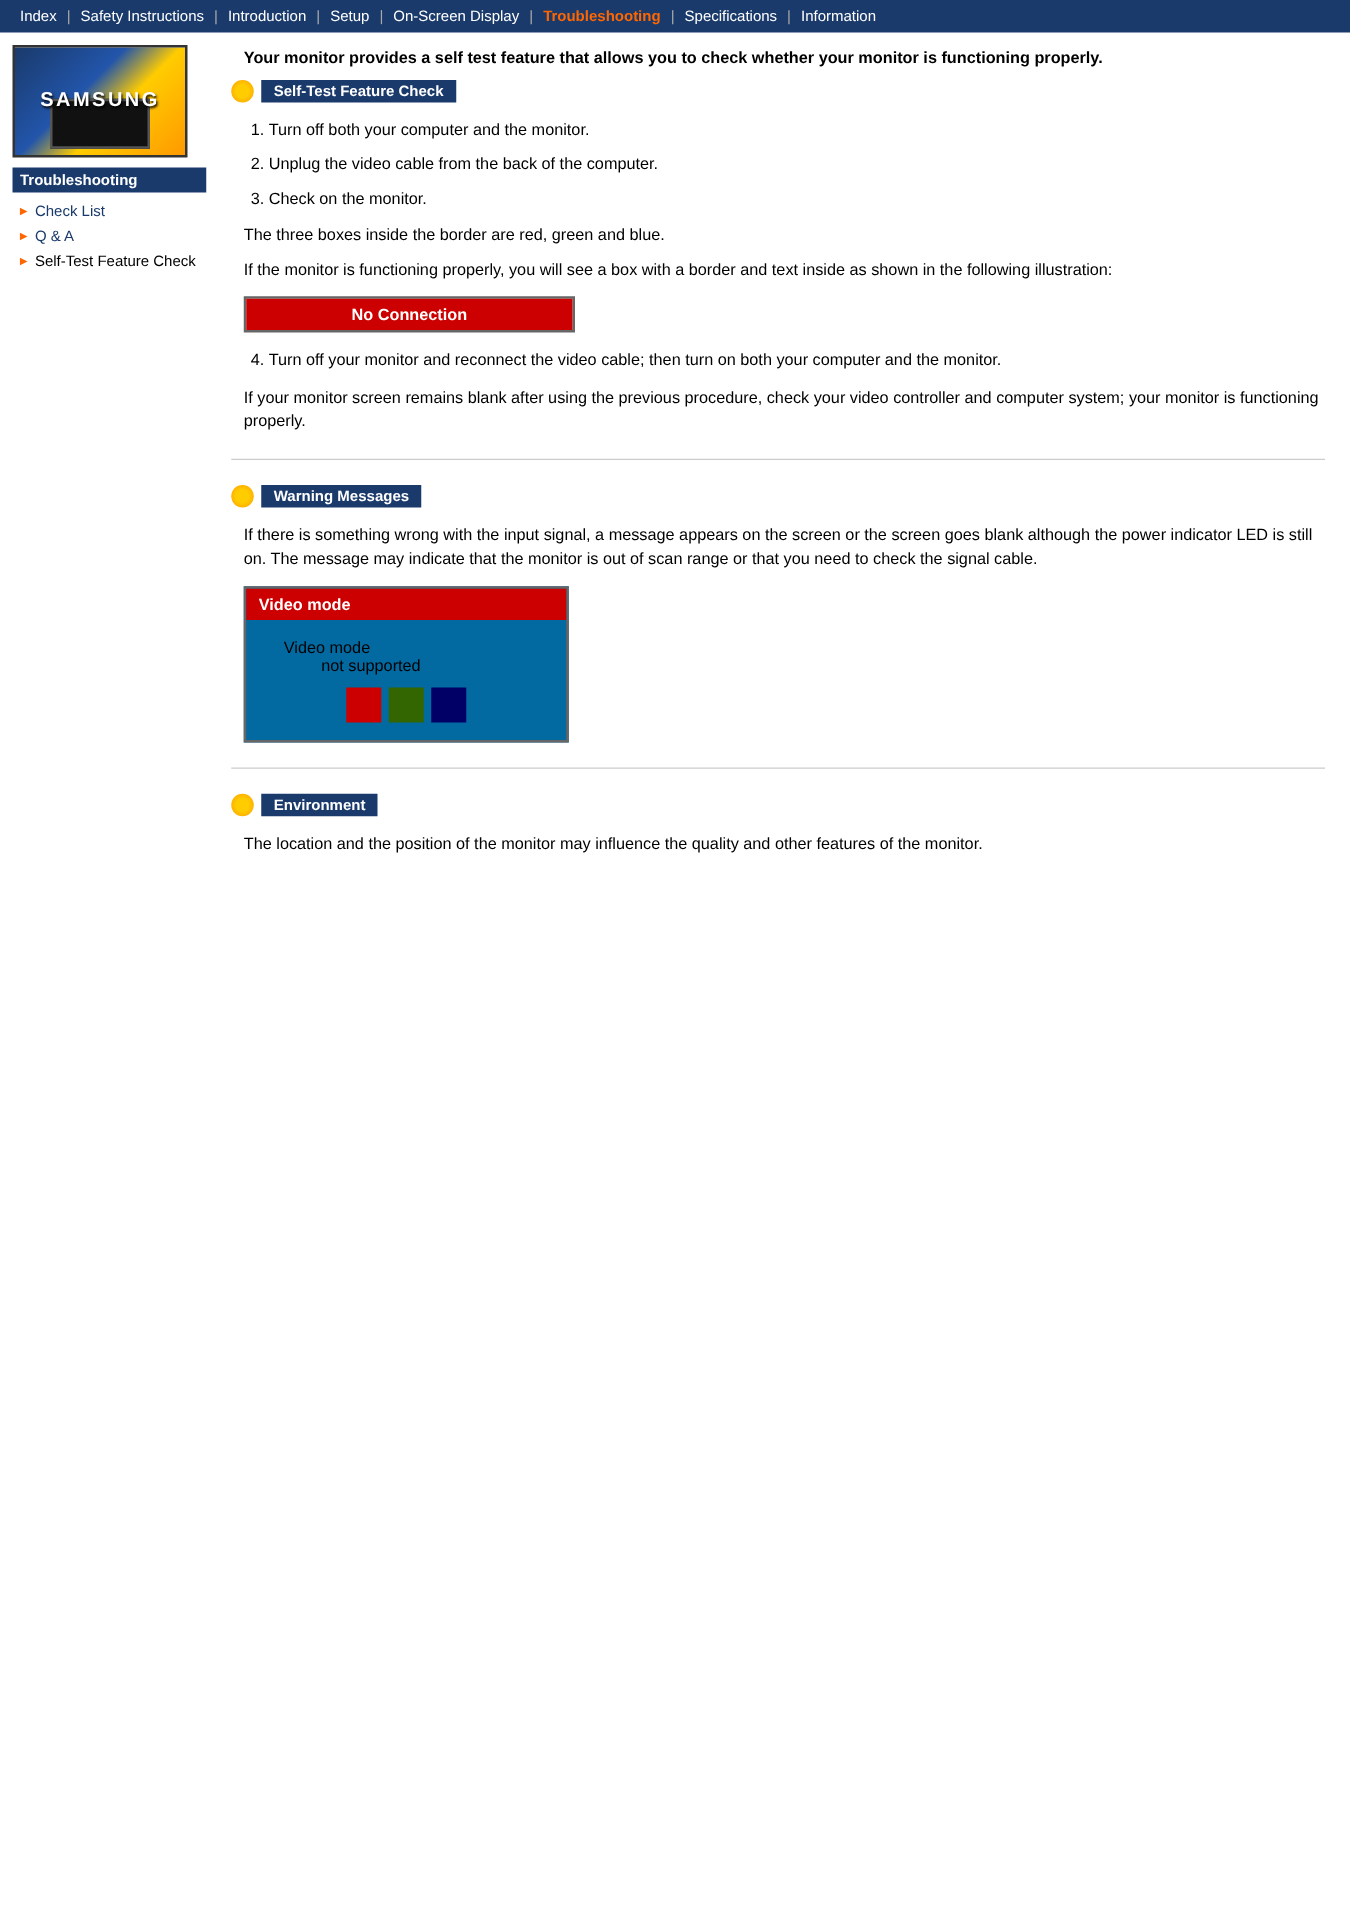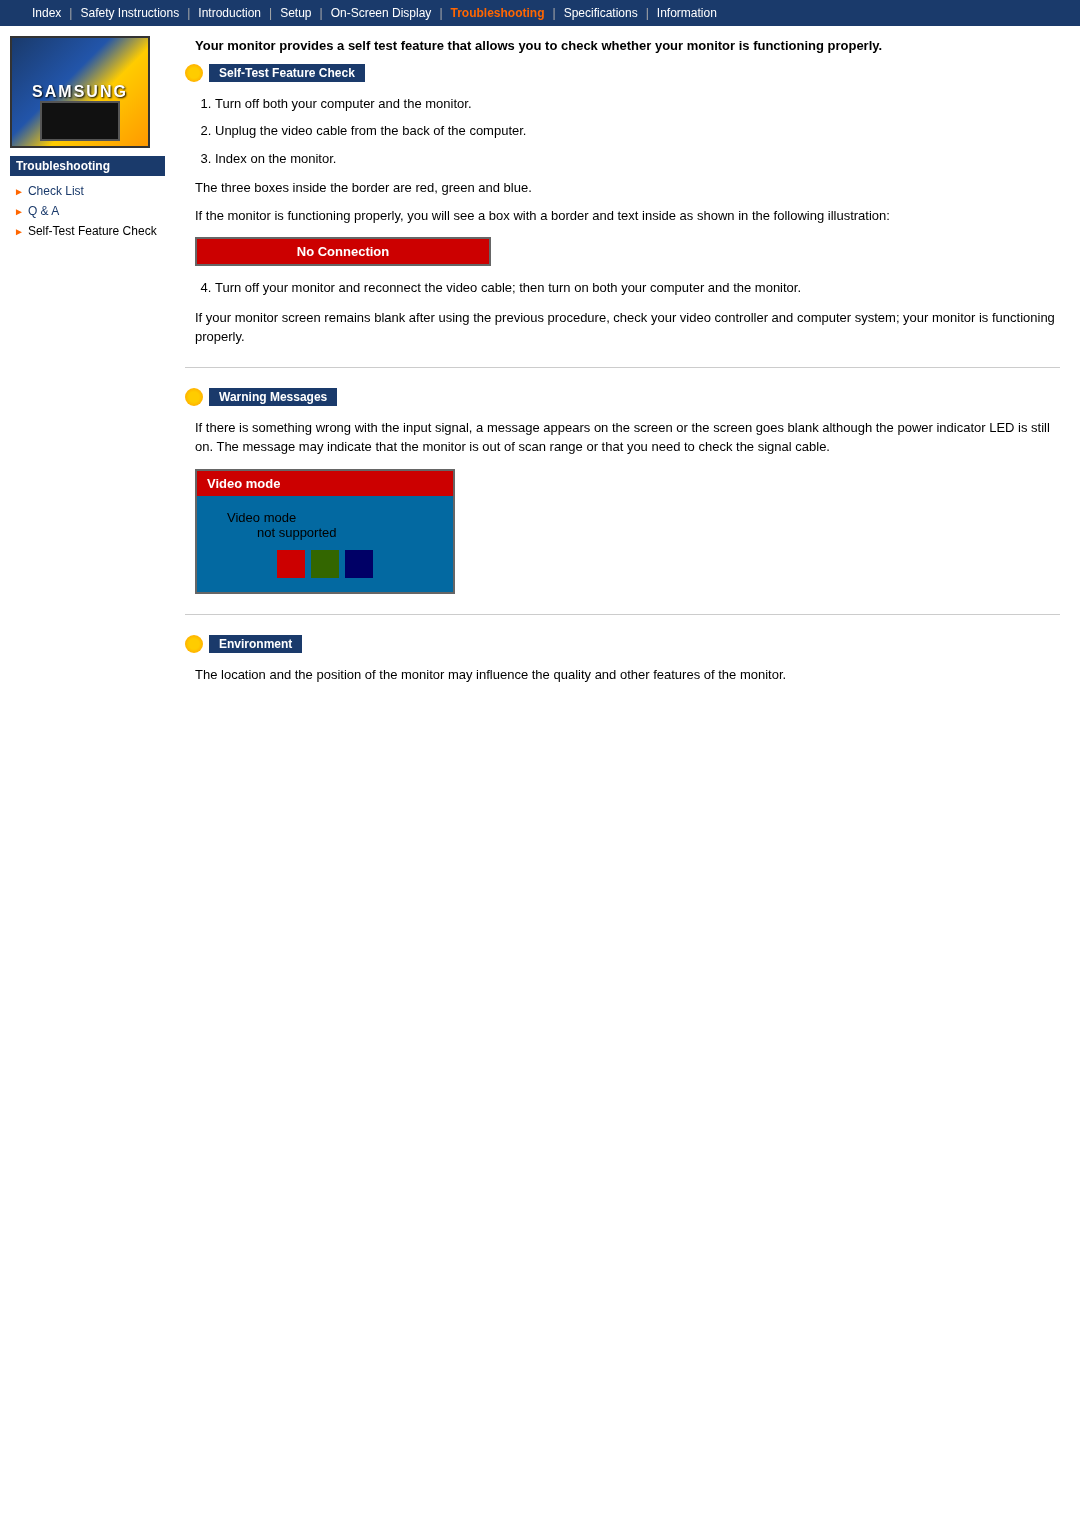--- a/index.html
+++ b/index.html
@@ -9,21 +9,21 @@
       color: #000;
       background: #fff;
       width: 1080px;
     }
 
     
     .nav-bar {
       background: #1a3a6b;
       display: flex;
       align-items: center;
-      padding: 4px 24px;
+      padding: 4px 8px;
       gap: 0;
     }
     .nav-item {
       color: #fff;
       font-size: 12px;
       padding: 2px 8px;
       cursor: pointer;
       white-space: nowrap;
     }
     .nav-item.active {
@@ -42,21 +42,21 @@
     }
 
     
     .sidebar {
       width: 175px;
       flex-shrink: 0;
       padding: 0 10px;
     }
     .sidebar-logo {
       width: 140px;
-      height: 112px;
+      height: 90px;
       background: linear-gradient(135deg, #1a3a6b 0%, #2255aa 40%, #ffcc00 60%, #ff9900 100%);
       border: 2px solid #333;
       display: flex;
       align-items: center;
       justify-content: center;
       margin-bottom: 8px;
       position: relative;
       overflow: hidden;
     }
     .sidebar-logo-text {
@@ -153,21 +153,21 @@
     .content p {
       font-size: 13px;
       line-height: 1.5;
       margin-bottom: 8px;
       margin-left: 10px;
     }
 
     
     .no-connection-box {
       border: 2px solid #666;
-      width: 296px;
+      width: 265px;
       margin: 12px 0 12px 10px;
       background: #fff;
     }
     .no-connection-header {
       background: #cc0000;
       color: #fff;
       text-align: center;
       font-size: 13px;
       font-weight: bold;
       padding: 5px;
@@ -278,21 +278,21 @@
     <p class="intro-text">Your monitor provides a self test feature that allows you to check whether your monitor is functioning properly.</p>
 
     <div class="section-header">
       <div class="section-icon"></div>
       <div class="section-title-badge">Self-Test Feature Check</div>
     </div>
 
     <ol>
       <li>Turn off both your computer and the monitor.</li>
       <li>Unplug the video cable from the back of the computer.</li>
-      <li>Index on the monitor.</li>
+      <li>Check on the monitor.</li>
     </ol>
 
     <p>The three boxes inside the border are red, green and blue.</p>
     <p>If the monitor is functioning properly, you will see a box with a border and text inside as shown in the following illustration:</p>
 
     <div class="no-connection-box">
       <div class="no-connection-header">No Connection</div>
     </div>
 
 

